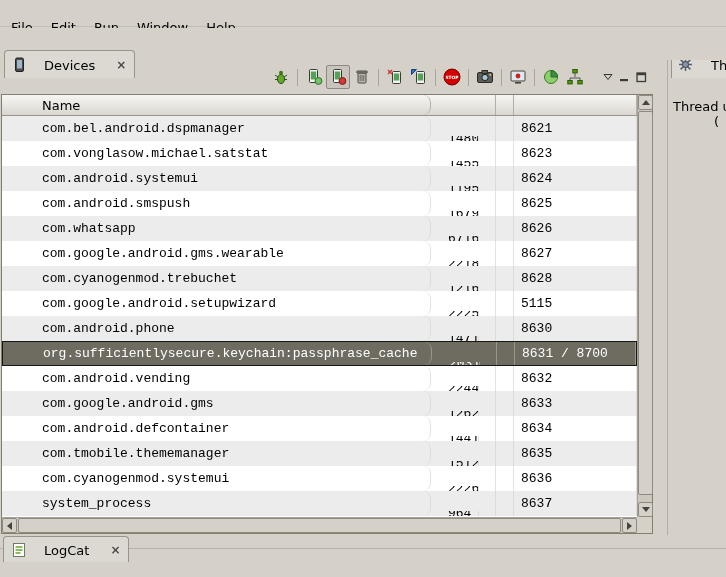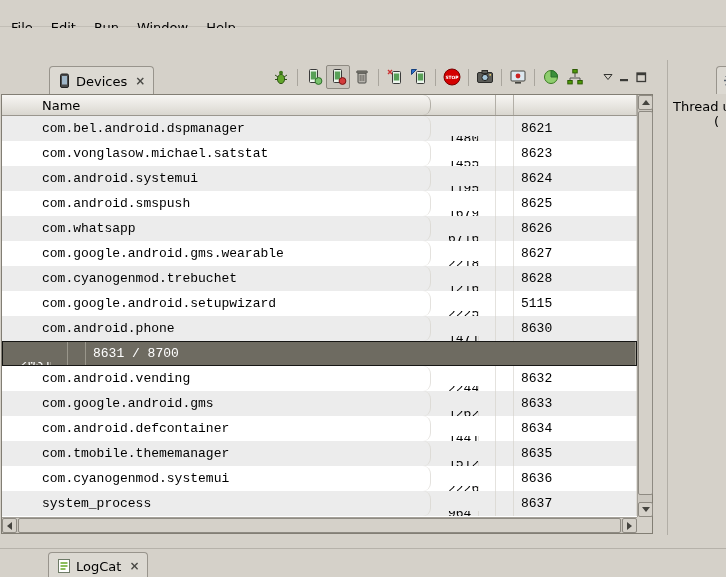--- a/index.html
+++ b/index.html
@@ -23,24 +23,24 @@
 
   .main-toolbar { position:absolute; top:28px; left:0; right:0; height:31px; background:#d5d1c9; }
 
   
   .main { position:absolute; top:60px; left:0; width:726px; height:475px; }
 
   .devices-view { position:absolute; left:0; top:0; width:656px; height:475px; }
 
   .view-tabbar { position:relative; height:34px; }
   .tab {
-    position:absolute; left:4px; bottom:0; height:28px;
-    display:flex; align-items:center; gap:5px; padding:0 8px;
+    position:absolute; left:4px; bottom:16px; height:28px;
+    display:flex; align-items:center; gap:18px; padding:0 8px;
     background:#dcd9d2; border:1px solid #98948c; border-bottom:none;
-    border-radius:4px 4px 0 0; cursor:default; white-space:nowrap;margin-left:45px;
+    border-radius:4px 4px 0 0; cursor:default; white-space:nowrap;
   }
   .tab-label { padding-top:1px; }
   .tab-close { font-size:12px; font-weight:bold; color:#4a4a46; margin-left:3px; cursor:pointer; }
 
   .view-toolbar { position:absolute; right:6px; top:5px; display:flex; align-items:center; }
   .tbtn {
     width:24px; height:24px; display:flex; align-items:center; justify-content:center;
     border:1px solid transparent; cursor:pointer;
   }
   .tbtn.pressed { border:1px solid #8e8a82; background:#c9c5bd; border-radius:2px; }
@@ -338,20 +338,21 @@
     <div class="cell c-port">5115</div>
   </div>
           <div class="row shaded">
     <div class="cell c-name">com.android.phone</div>
     <div class="cell c-pid">1471</div>
     <div class="cell c-a"></div>
     <div class="cell c-b"></div>
     <div class="cell c-port">8630</div>
   </div>
           <div class="row selected">
+    <div class="cell c-name">org.sufficientlysecure.keychain:passphrase_cache</div>
     <div class="cell c-pid">20311</div>
     <div class="cell c-a"></div>
     <div class="cell c-b"></div>
     <div class="cell c-port">8631 / 8700</div>
   </div>
           <div class="row">
     <div class="cell c-name">com.android.vending</div>
     <div class="cell c-pid">22440</div>
     <div class="cell c-a"></div>
     <div class="cell c-b"></div>

